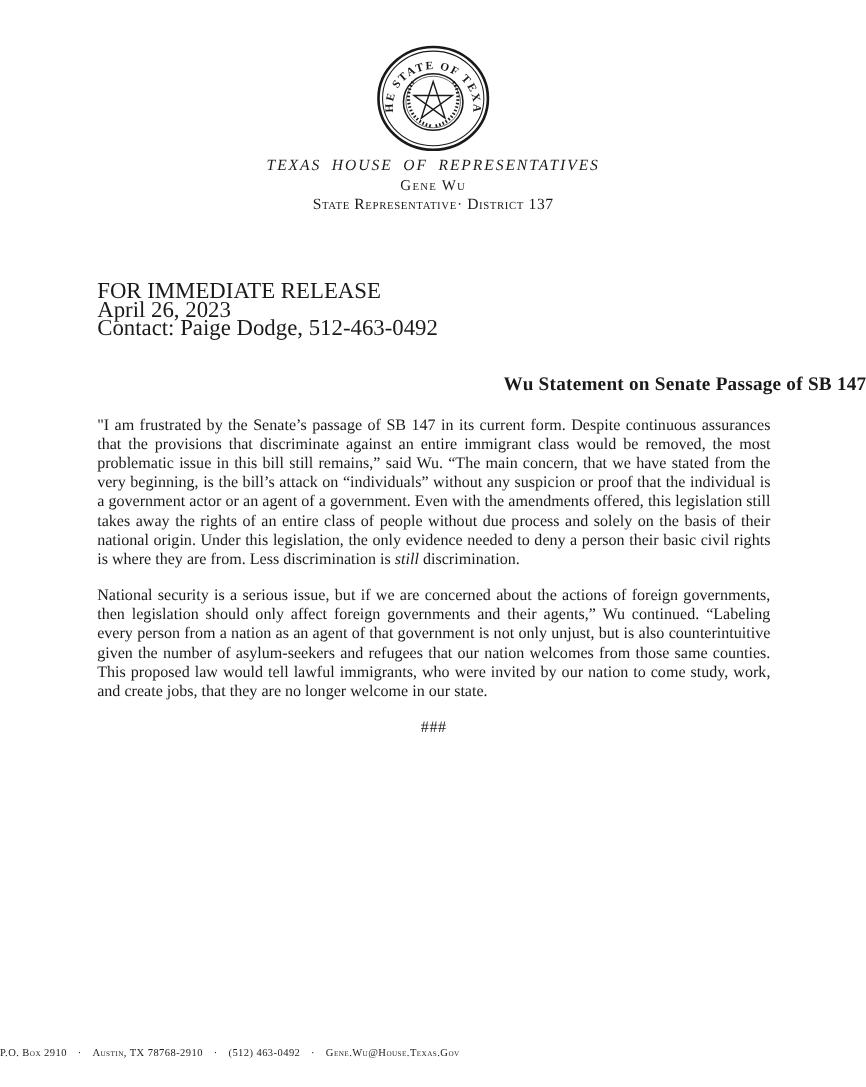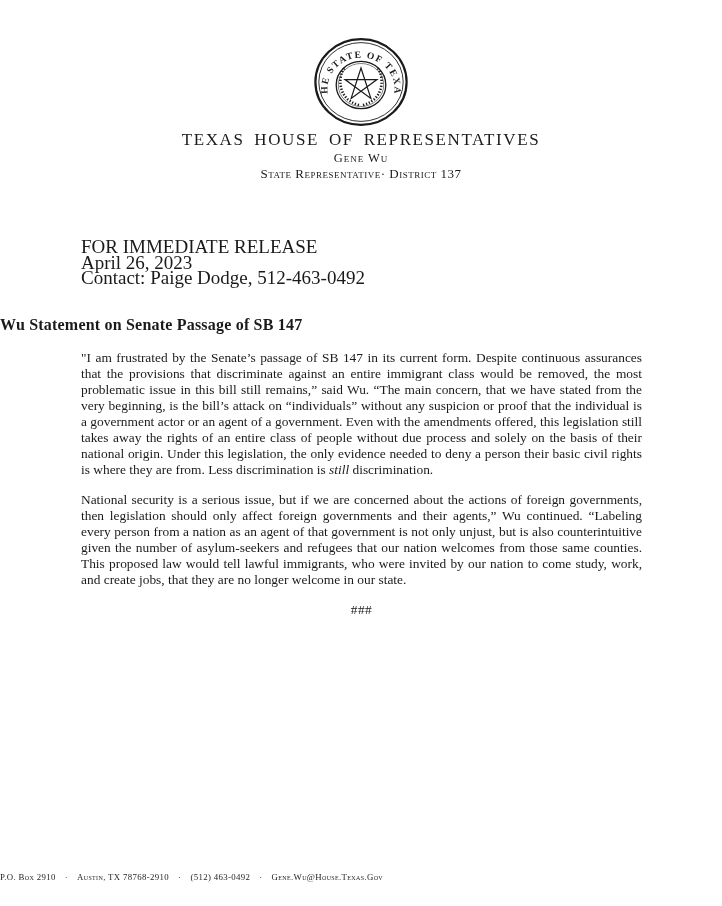--- a/index.html
+++ b/index.html
@@ -10,44 +10,45 @@
     background: #ffffff;
     font-family: "Liberation Serif", serif;
     color: #1a1a1a;
     overflow: hidden;
   }
   .letterhead { text-align: center; padding-top: 37px; }
   .seal { display: block; margin: 0 auto; }
   .seal text { font-family: "Liberation Serif", serif; font-weight: bold; fill: #1a1a1a; }
   .org-name {
     margin-top: 3px;
-    font-size: 17px;
+    font-size: 13px;
     letter-spacing: 1.6px;
     word-spacing: 4px;
     white-space: nowrap;
+    font-style: italic;
   }
   .rep-name {
     margin-top: 1px;
     font-size: 12.5px;
     font-variant: small-caps;
     letter-spacing: 1px;
   }
   .rep-role {
     font-size: 13px;
     font-variant: small-caps;
     letter-spacing: 0.5px;
   }
   .release {
     margin: 57px 0 0 81px;
     font-size: 19px;
     line-height: 15.6px;
   }
   .headline {
     margin: 30px 0 0 0;
-    text-align: left;
+    text-align: right;
     font-size: 16px;
     font-weight: bold;
     letter-spacing: 0.2px;
   }
   .bodytext {
     width: 561px;
     margin: 16px 0 0 81px;
     font-size: 13.4px;
     line-height: 16px;
     text-align: justify;

